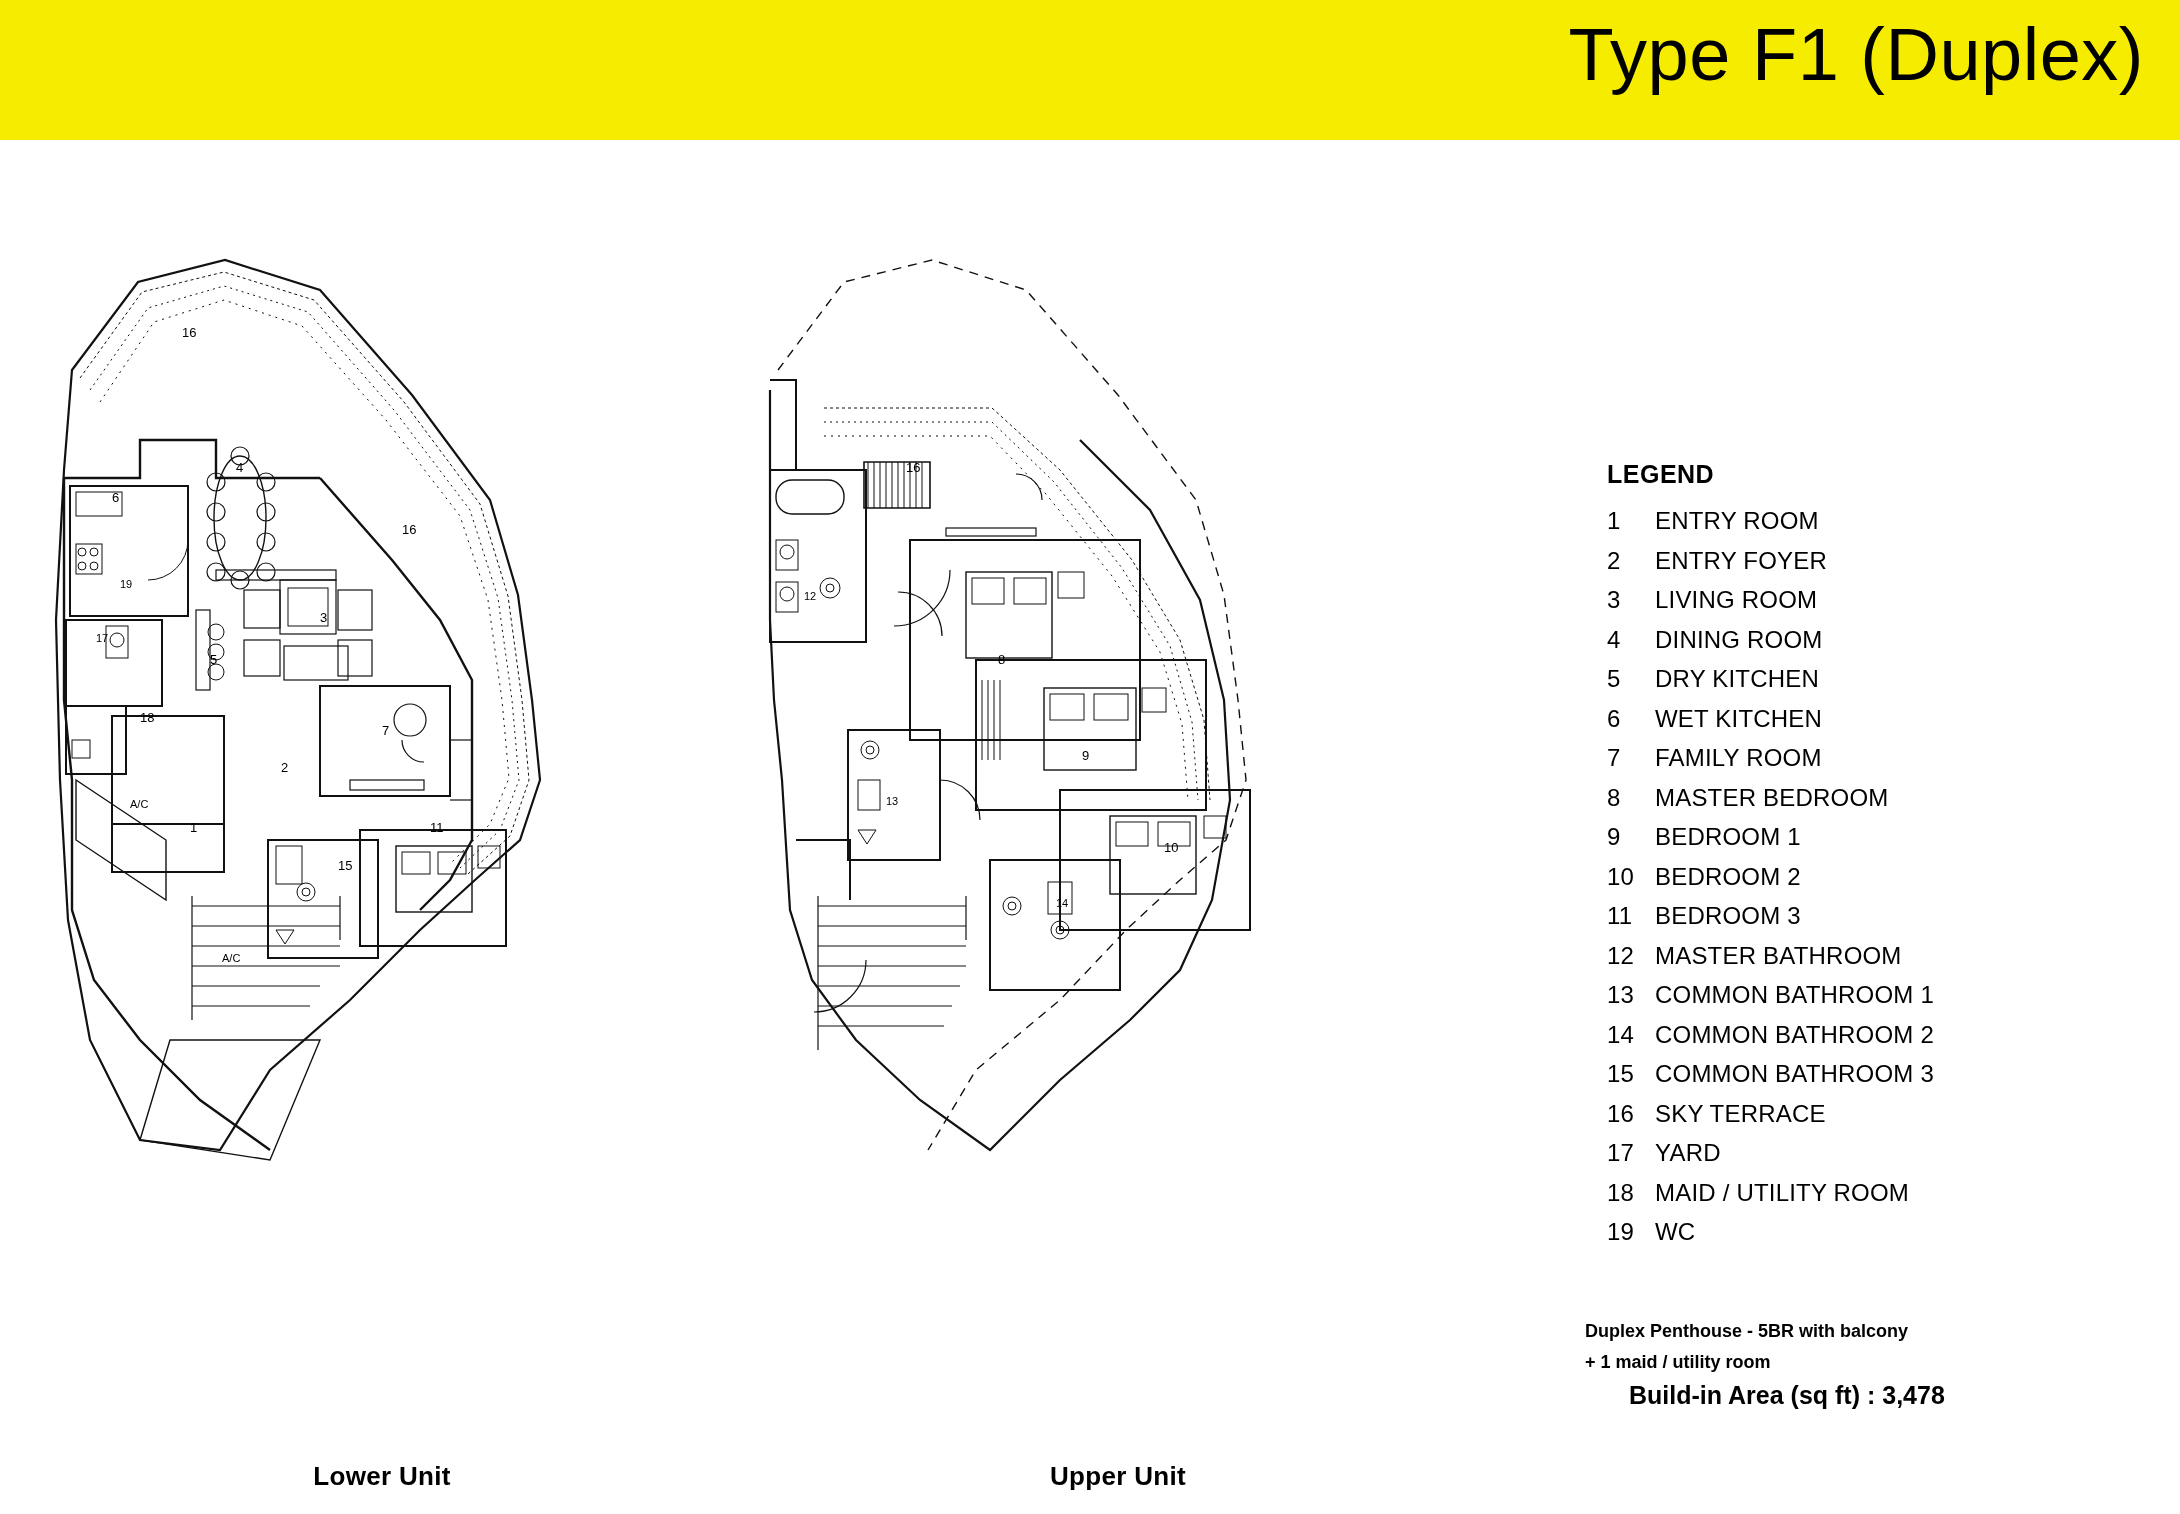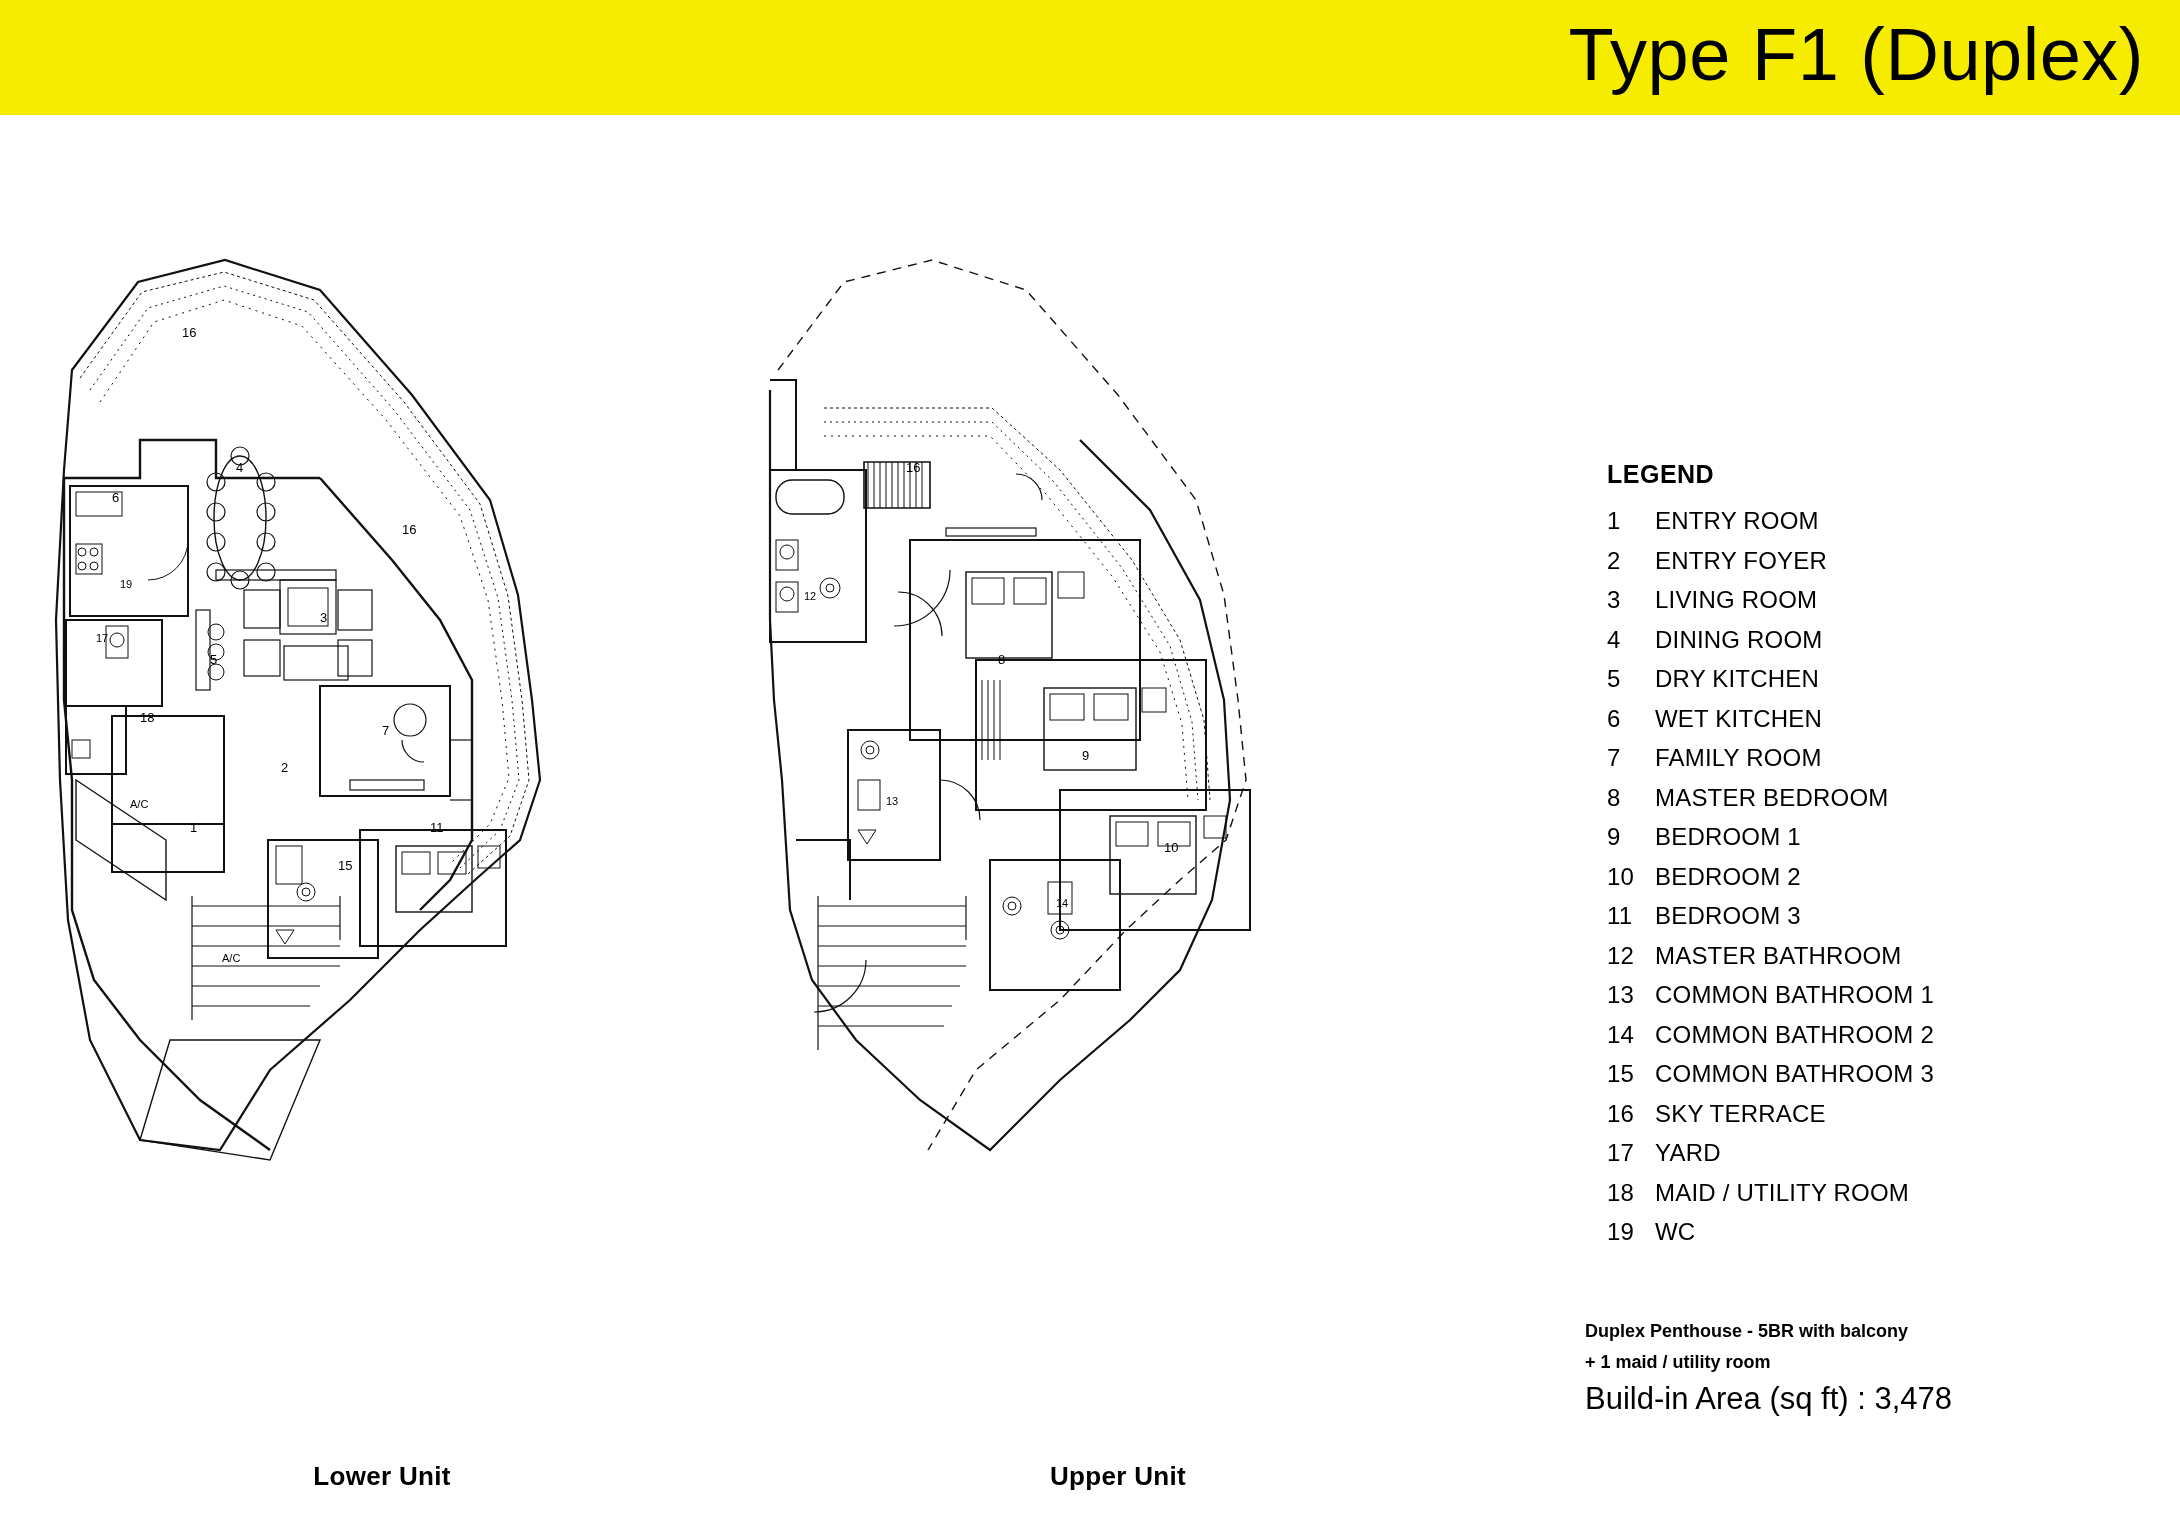--- a/index.html
+++ b/index.html
@@ -14,21 +14,21 @@
     color: #000;
     position: relative;
     overflow: hidden;
   }
 
   
   .header-band {
     position: absolute;
     left: 0; top: 0;
     width: 2180px;
-    height: 115px;
+    height: 140px;
     background: #f5ec00;
   }
   .header-title {
     position: absolute;
     right: 36px;
     top: 18px;
     font-size: 74px;
     font-weight: 300;
     letter-spacing: 0.5px;
     color: #000;
@@ -106,22 +106,23 @@
     top: 1320px;
     width: 580px;
   }
   .summary-head {
     font-size: 18px;
     font-weight: 700;
     line-height: 1.25;
     margin-bottom: 8px;
   }
   .summary-sub {
-    font-size: 31px;
-    font-weight: 400;
+    font-size: 25px;
+    font-weight: 700;
+    margin-left: 44px;
   }
 
   .room-num { font-size: 13px; font-family: "Liberation Sans", sans-serif; }
   .room-num-sm { font-size: 11px; }
 </style>
 </head>
 <body>
 
 <div class="header-band">
   <div class="header-title">Type F1 (Duplex)</div>

